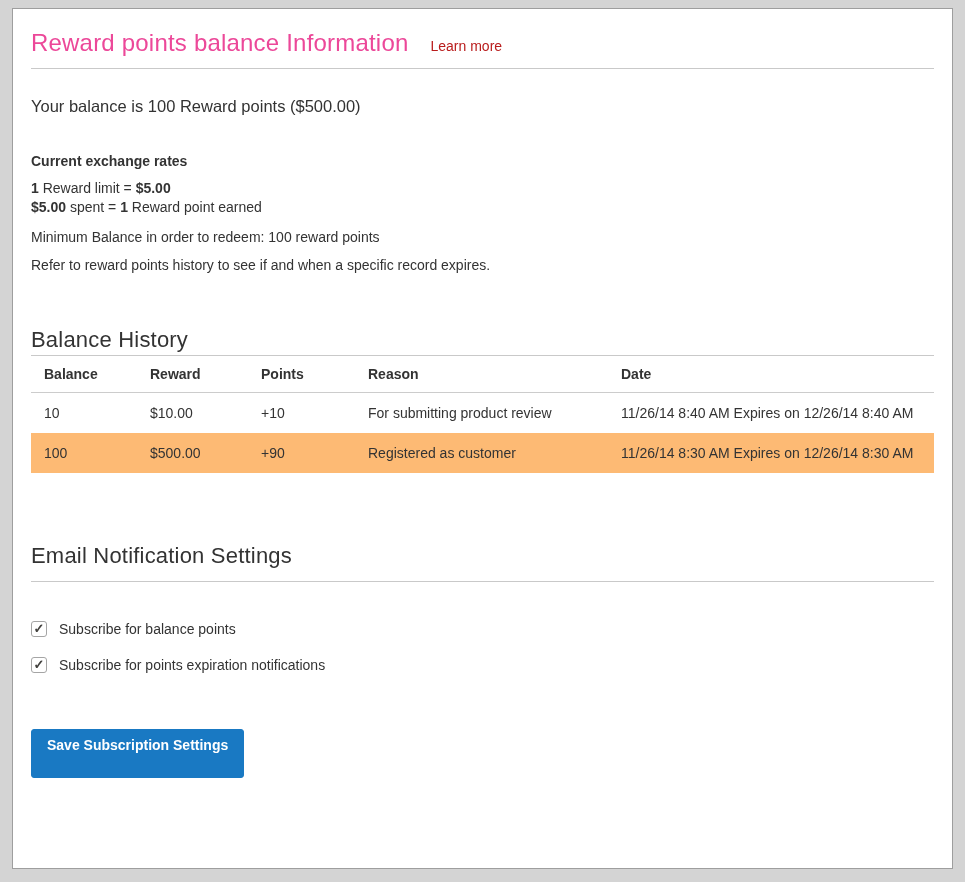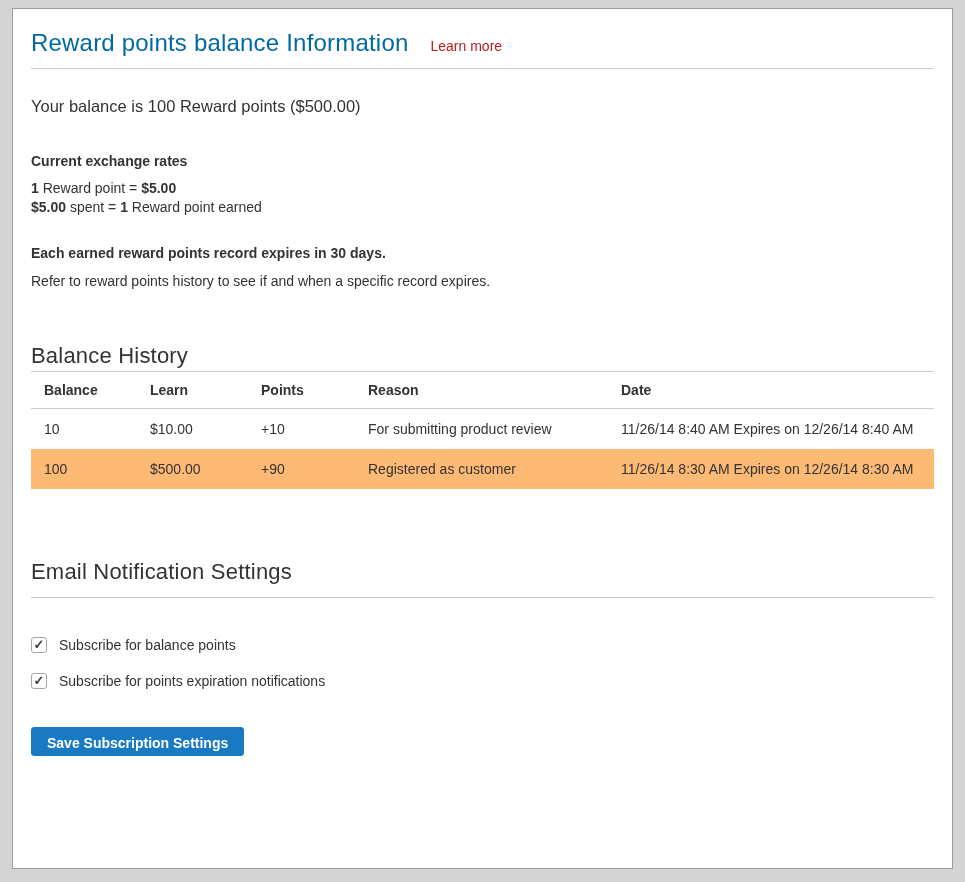--- a/index.html
+++ b/index.html
@@ -23,21 +23,21 @@
     display: flex;
     align-items: baseline;
     gap: 22px;
     padding: 19px 0 10px 0;
     border-bottom: 1px solid #c9c9c9;
     margin: 0 0 0 0;
   }
   .page-title {
     font-size: 24px;
     font-weight: 300;
-    color: #0369a1;
+    color: #ec4899;
     line-height: 30px;
     letter-spacing: 0.2px;
   }
   .learn-more {
     font-size: 14px;
     color: #b91c1c;
     text-decoration: none;
     cursor: pointer;
   }
   
@@ -134,30 +134,30 @@
     content: "\2713";
     position: absolute;
     left: 1.5px;
     top: -1.5px;
     font-size: 13px;
     font-weight: 700;
     color: #42413e;
   }
   
   .save-btn {
-    margin-top: 38px;
+    margin-top: 56px;
     display: inline-block;
     background: #1979c3;
     border: 1px solid #1979c3;
     border-radius: 3px;
     color: #fff;
     font-family: "Liberation Sans", "DejaVu Sans", sans-serif;
     font-size: 14px;
     font-weight: 700;
-    padding: 7px 15px 4px 15px;
+    padding: 7px 15px 24px 15px;
     cursor: pointer;
     line-height: 16px;
   }
   b, strong { font-weight: 700; }
 </style>
 </head>
 <body>
 
 <div class="card">
 
@@ -166,46 +166,46 @@
     <h1 class="page-title">Reward points balance Information</h1>
     <a class="learn-more" href="#">Learn more</a>
   </div>
 
   
   <p class="balance-summary">Your balance is 100 Reward points ($500.00)</p>
 
   
   <p class="sub-heading">Current exchange rates</p>
   <div class="rates">
-    <div><b>1</b><span> Reward point = </span><b>$5.00</b></div>
+    <div><b>1</b><span> Reward limit = </span><b>$5.00</b></div>
     <div><b>$5.00</b><span> spent = </span><b>1</b><span> Reward point earned</span></div>
   </div>
 
   
-
-  
-  <p class="bold-line gapped">Each earned reward points record expires in 30 days.</p>
+  <p class="plain-line">Minimum Balance in order to redeem: 100 reward points</p>
+
+  
   <p class="plain-line gapped">Refer to reward points history to see if and when a specific record expires.</p>
 
   
   <div class="section-head history-head">
     <h2>Balance History</h2>
   </div>
   <table class="history">
     <colgroup>
         <col class="c1">
         <col class="c2">
         <col class="c3">
         <col class="c4">
         <col class="c5">
       </colgroup>
     <thead>
       <tr>
         <th>Balance</th>
-        <th>Learn</th>
+        <th>Reward</th>
         <th>Points</th>
         <th>Reason</th>
         <th>Date</th>
       </tr>
     </thead>
     <tbody>
       <tr>
         <td>10</td>
         <td>$10.00</td>
         <td>+10</td>

